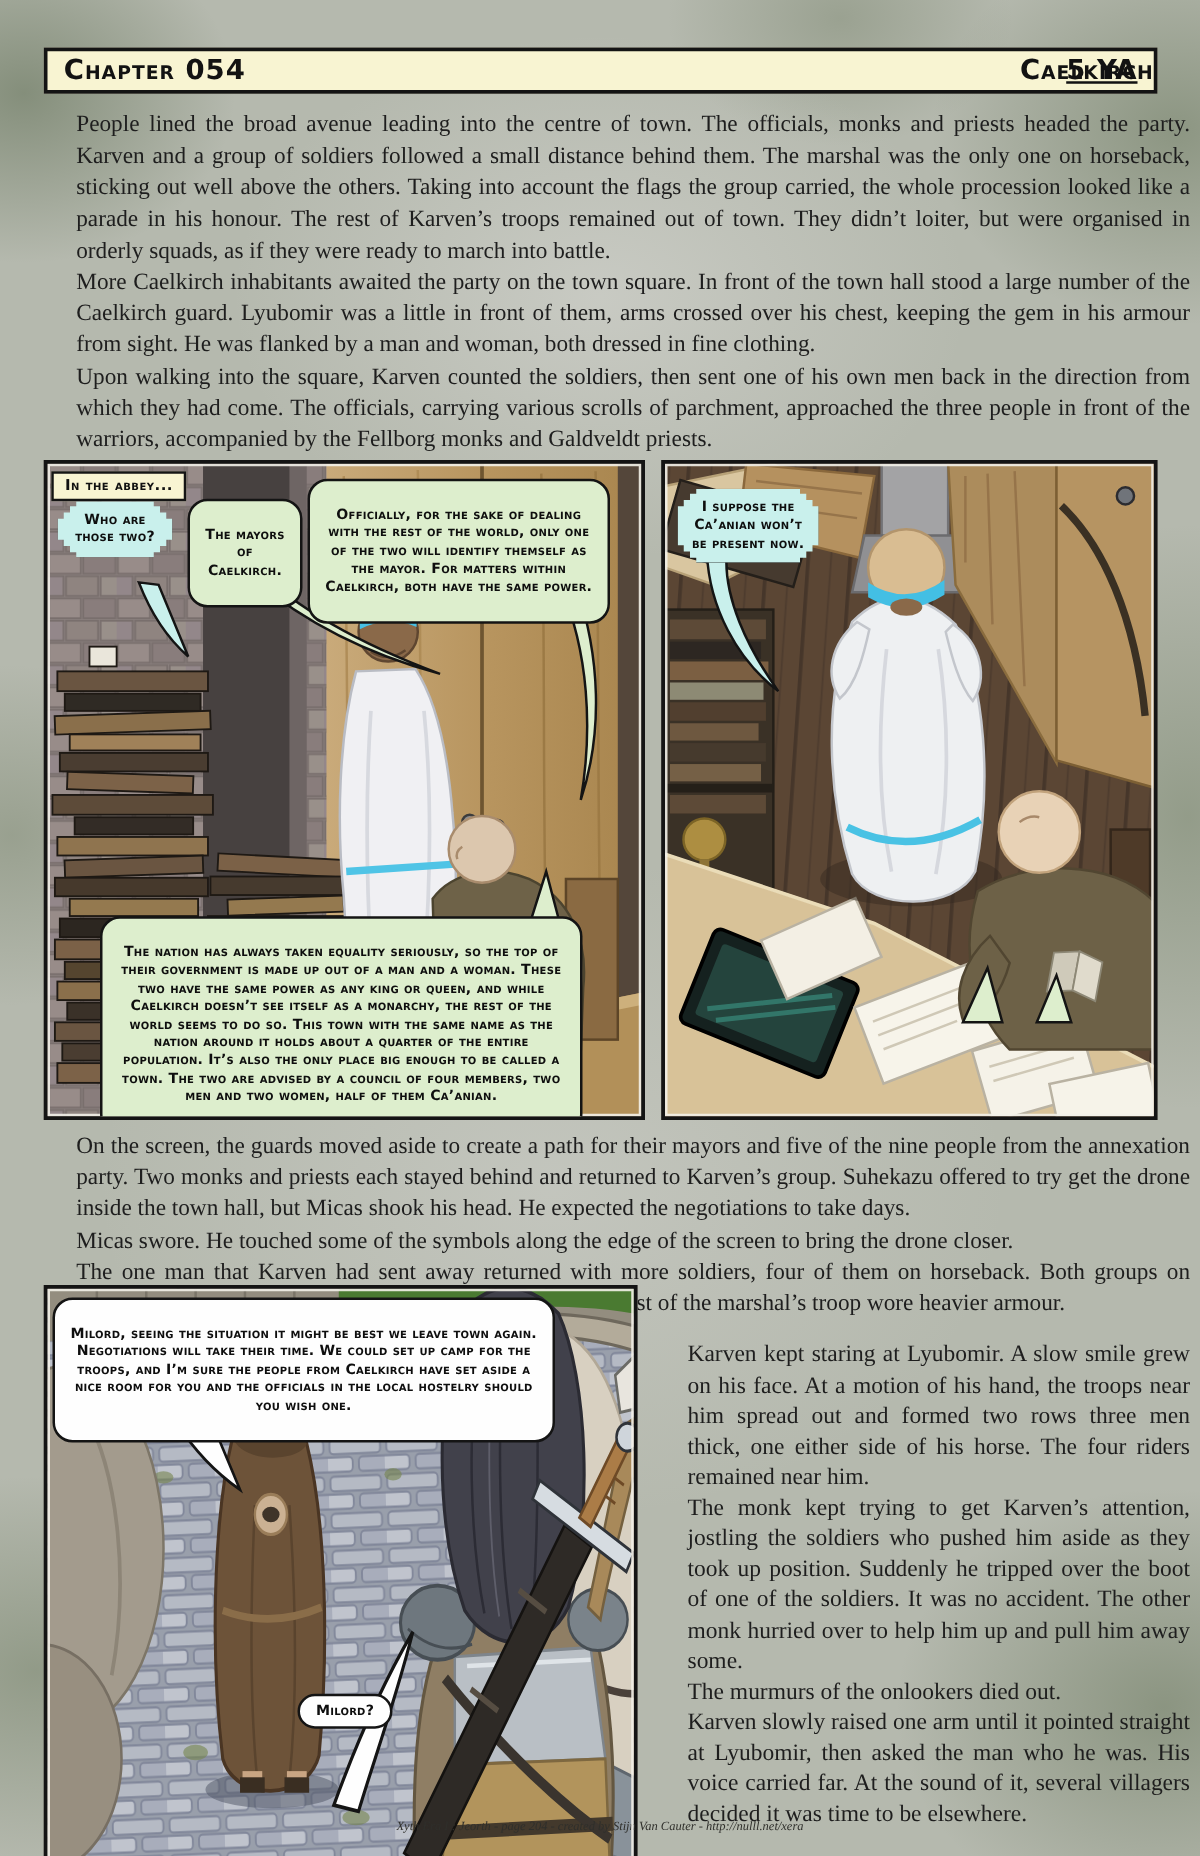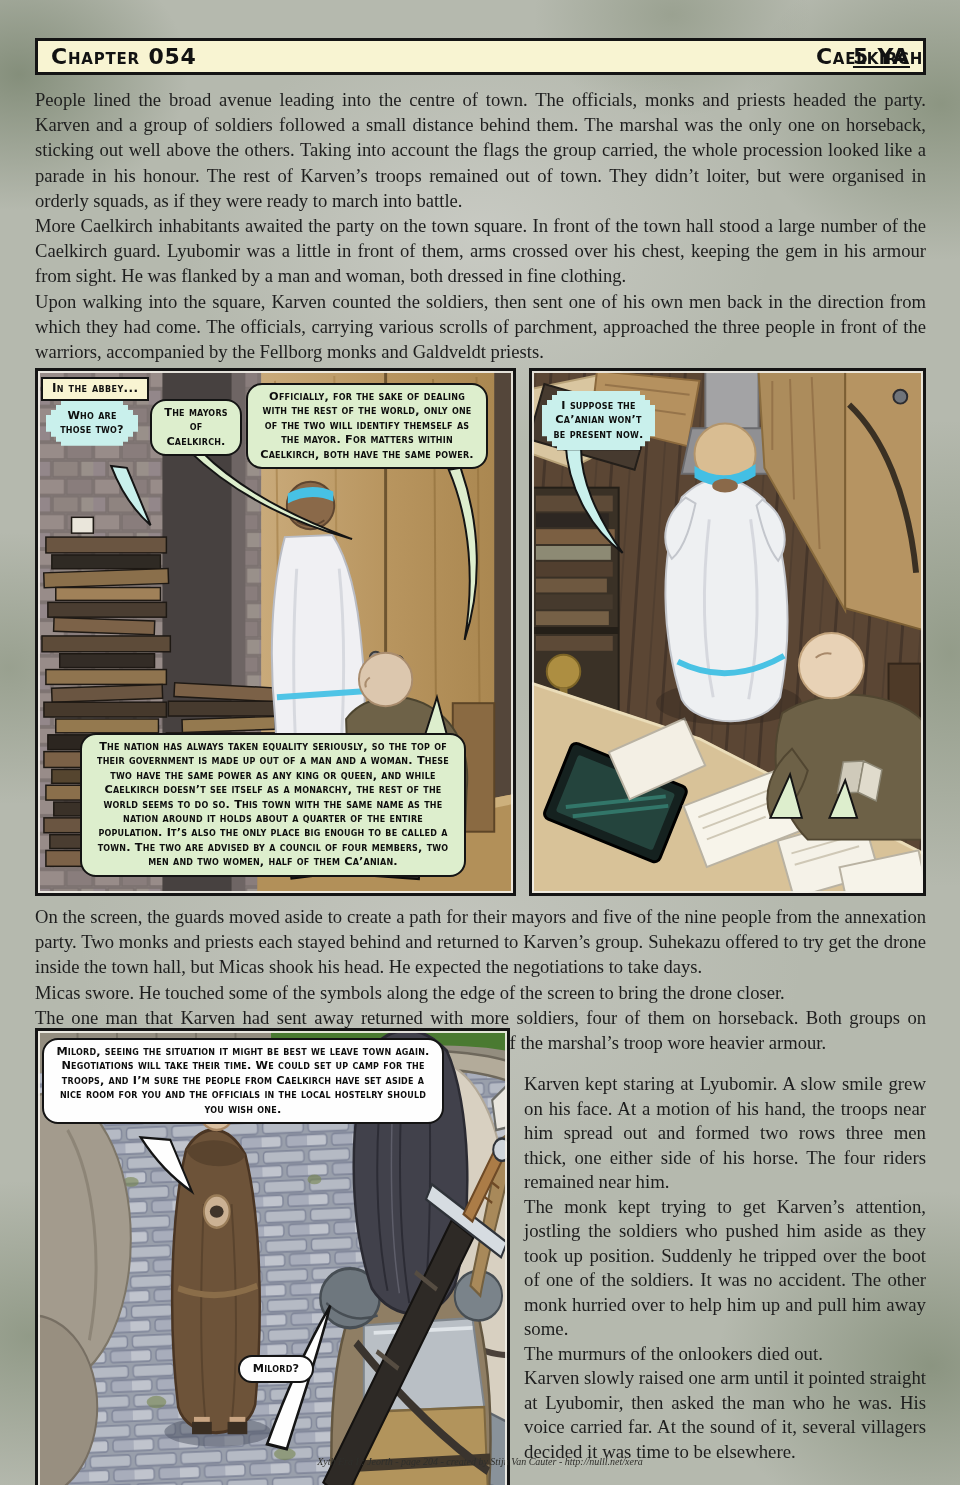--- a/index.html
+++ b/index.html
@@ -21,38 +21,38 @@
   }
   .comic{font-family:"DejaVu Sans","Liberation Sans",sans-serif;font-weight:700;font-variant:small-caps;}
   .header-bar{
     position:absolute;left:35px;top:38px;width:891px;height:37px;box-sizing:border-box;
     background:#f8f4d2;border:3px solid #141414;display:flex;align-items:center;
     font-size:22px;color:#121212;letter-spacing:.8px;
   }
   .header-bar .hleft{position:absolute;left:13px;}
   .header-bar .hcenter{width:100%;text-align:right;}
   .header-bar .hright{position:absolute;right:13px;text-decoration:underline;}
-  .prose{position:absolute;color:#1e1e1e;}
+  .prose{position:absolute;color:#1e1e1e;margin-left:26px;}
   .prose p{margin:0;text-align:justify;}
   .prose-top{left:35px;top:87px;width:891px;font-size:18.6px;line-height:25.2px;}
   .prose-mid{left:35px;top:904px;width:891px;font-size:18.6px;line-height:25.2px;}
   .prose-right{left:524px;top:1072px;width:402px;font-size:18.8px;line-height:24.5px;}
   .panel{position:absolute;border:3px solid #141414;box-sizing:border-box;overflow:hidden;background:#8a8378;}
   .panel::after{content:"";position:absolute;inset:0;border:2px solid rgba(243,241,233,.9);pointer-events:none;z-index:5;}
   .panel svg.art{position:absolute;left:0;top:0;width:100%;height:100%;display:block;}
   #panel-abbey-left{left:35px;top:368px;width:481px;height:528px;}
   #panel-abbey-right{left:529px;top:368px;width:397px;height:528px;}
   #panel-town{left:35px;top:1028px;width:475px;height:476px;}
   .caption{
     position:absolute;z-index:10;background:#f8f4d2;border:2.5px solid #141414;
     padding:2px 9px 4px;font-size:12px;letter-spacing:.4px;color:#111;
   }
   .bubble{
     position:absolute;z-index:10;box-sizing:border-box;background:#ddeecd;
-    border:2.5px solid #141414;border-radius:16px;padding:5px 9px;
+    border:2.5px solid #141414;border-radius:16px;padding:20px 9px;
     font-size:11.3px;line-height:14.4px;letter-spacing:.2px;text-align:center;color:#0e0e0e;
   }
   .bubble.white{background:#fefefe;}
   .bubble.jag{
     background:#c9f0ec;border:none;border-radius:0;padding:8px 10px;
     clip-path:polygon(0 14px,5px 14px,5px 9px,10px 9px,10px 4px,15px 4px,15px 0,
       calc(100% - 15px) 0,calc(100% - 15px) 4px,calc(100% - 10px) 4px,calc(100% - 10px) 9px,
       calc(100% - 5px) 9px,calc(100% - 5px) 14px,100% 14px,
       100% calc(100% - 14px),calc(100% - 5px) calc(100% - 14px),calc(100% - 5px) calc(100% - 9px),
       calc(100% - 10px) calc(100% - 9px),calc(100% - 10px) calc(100% - 4px),

